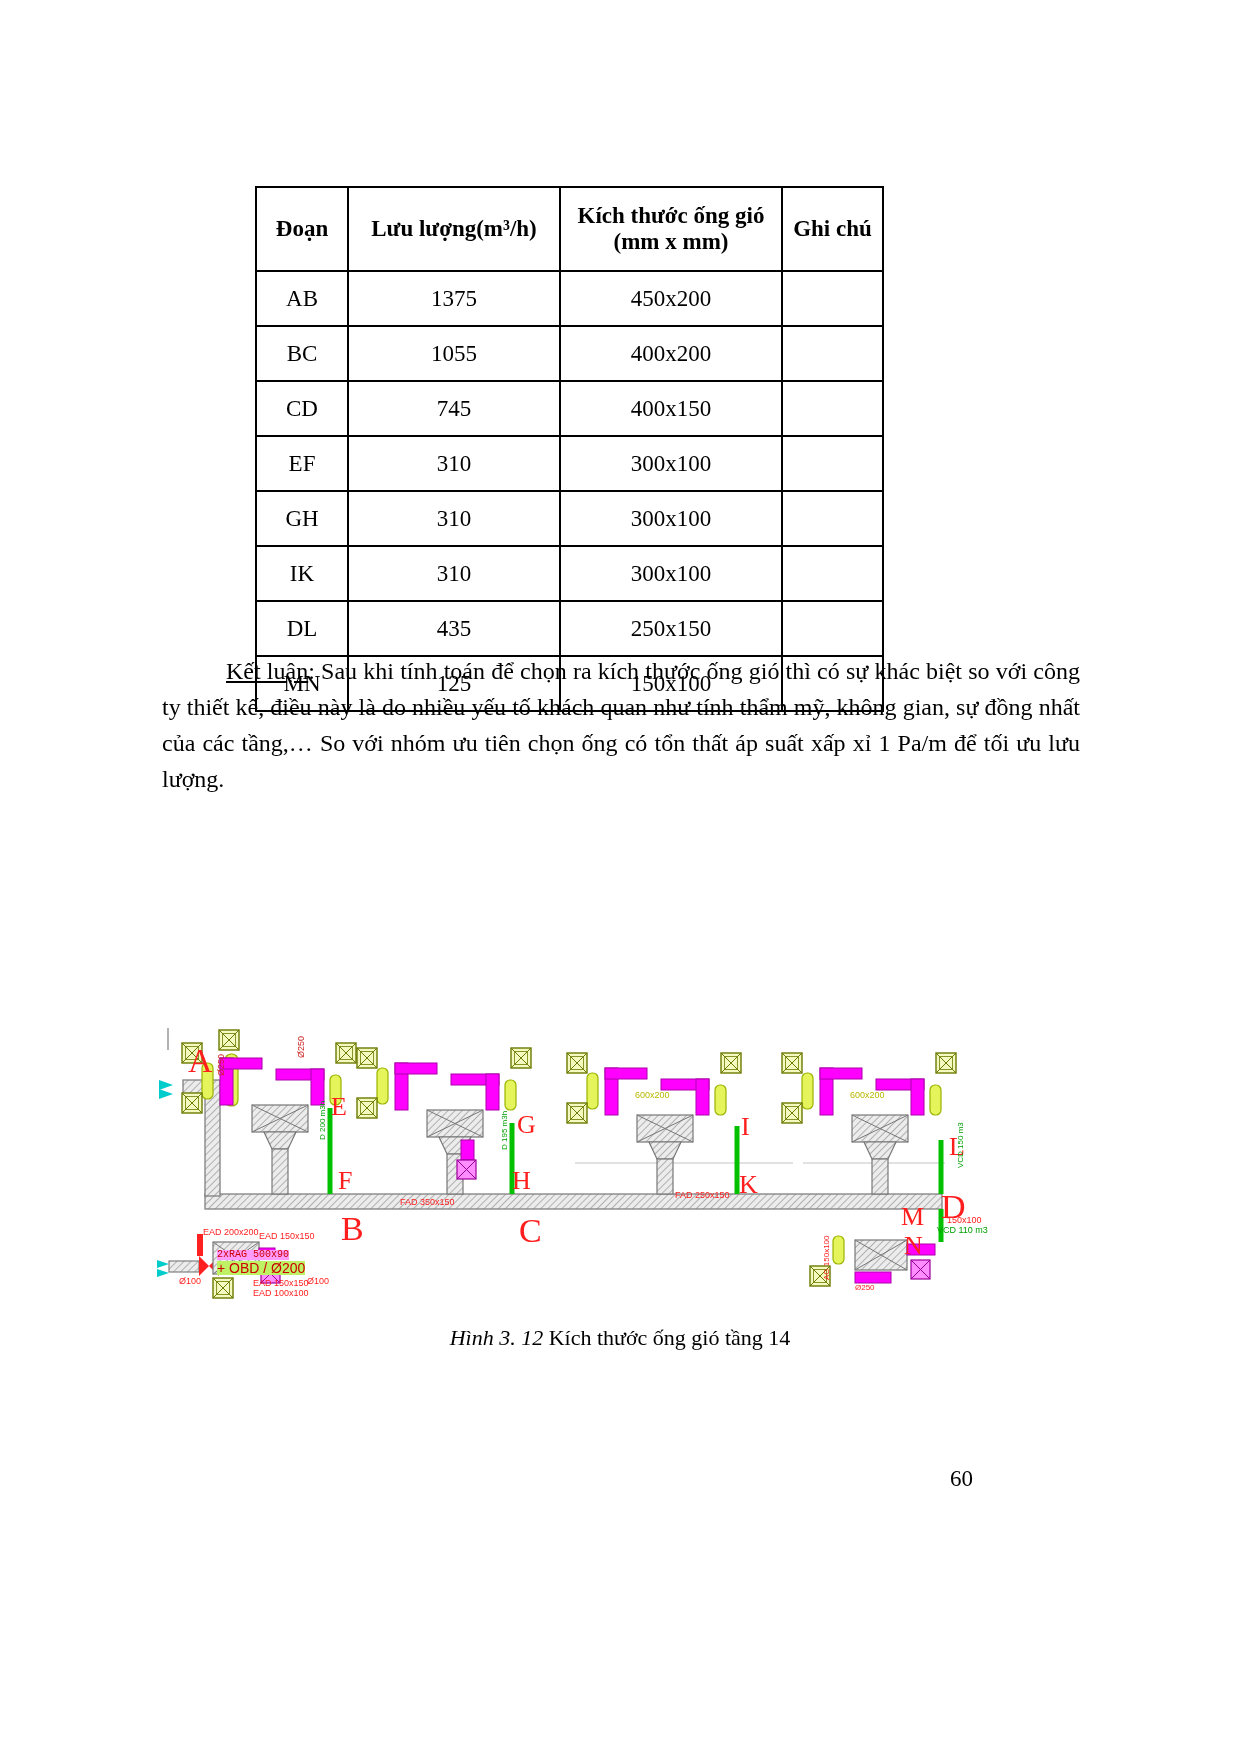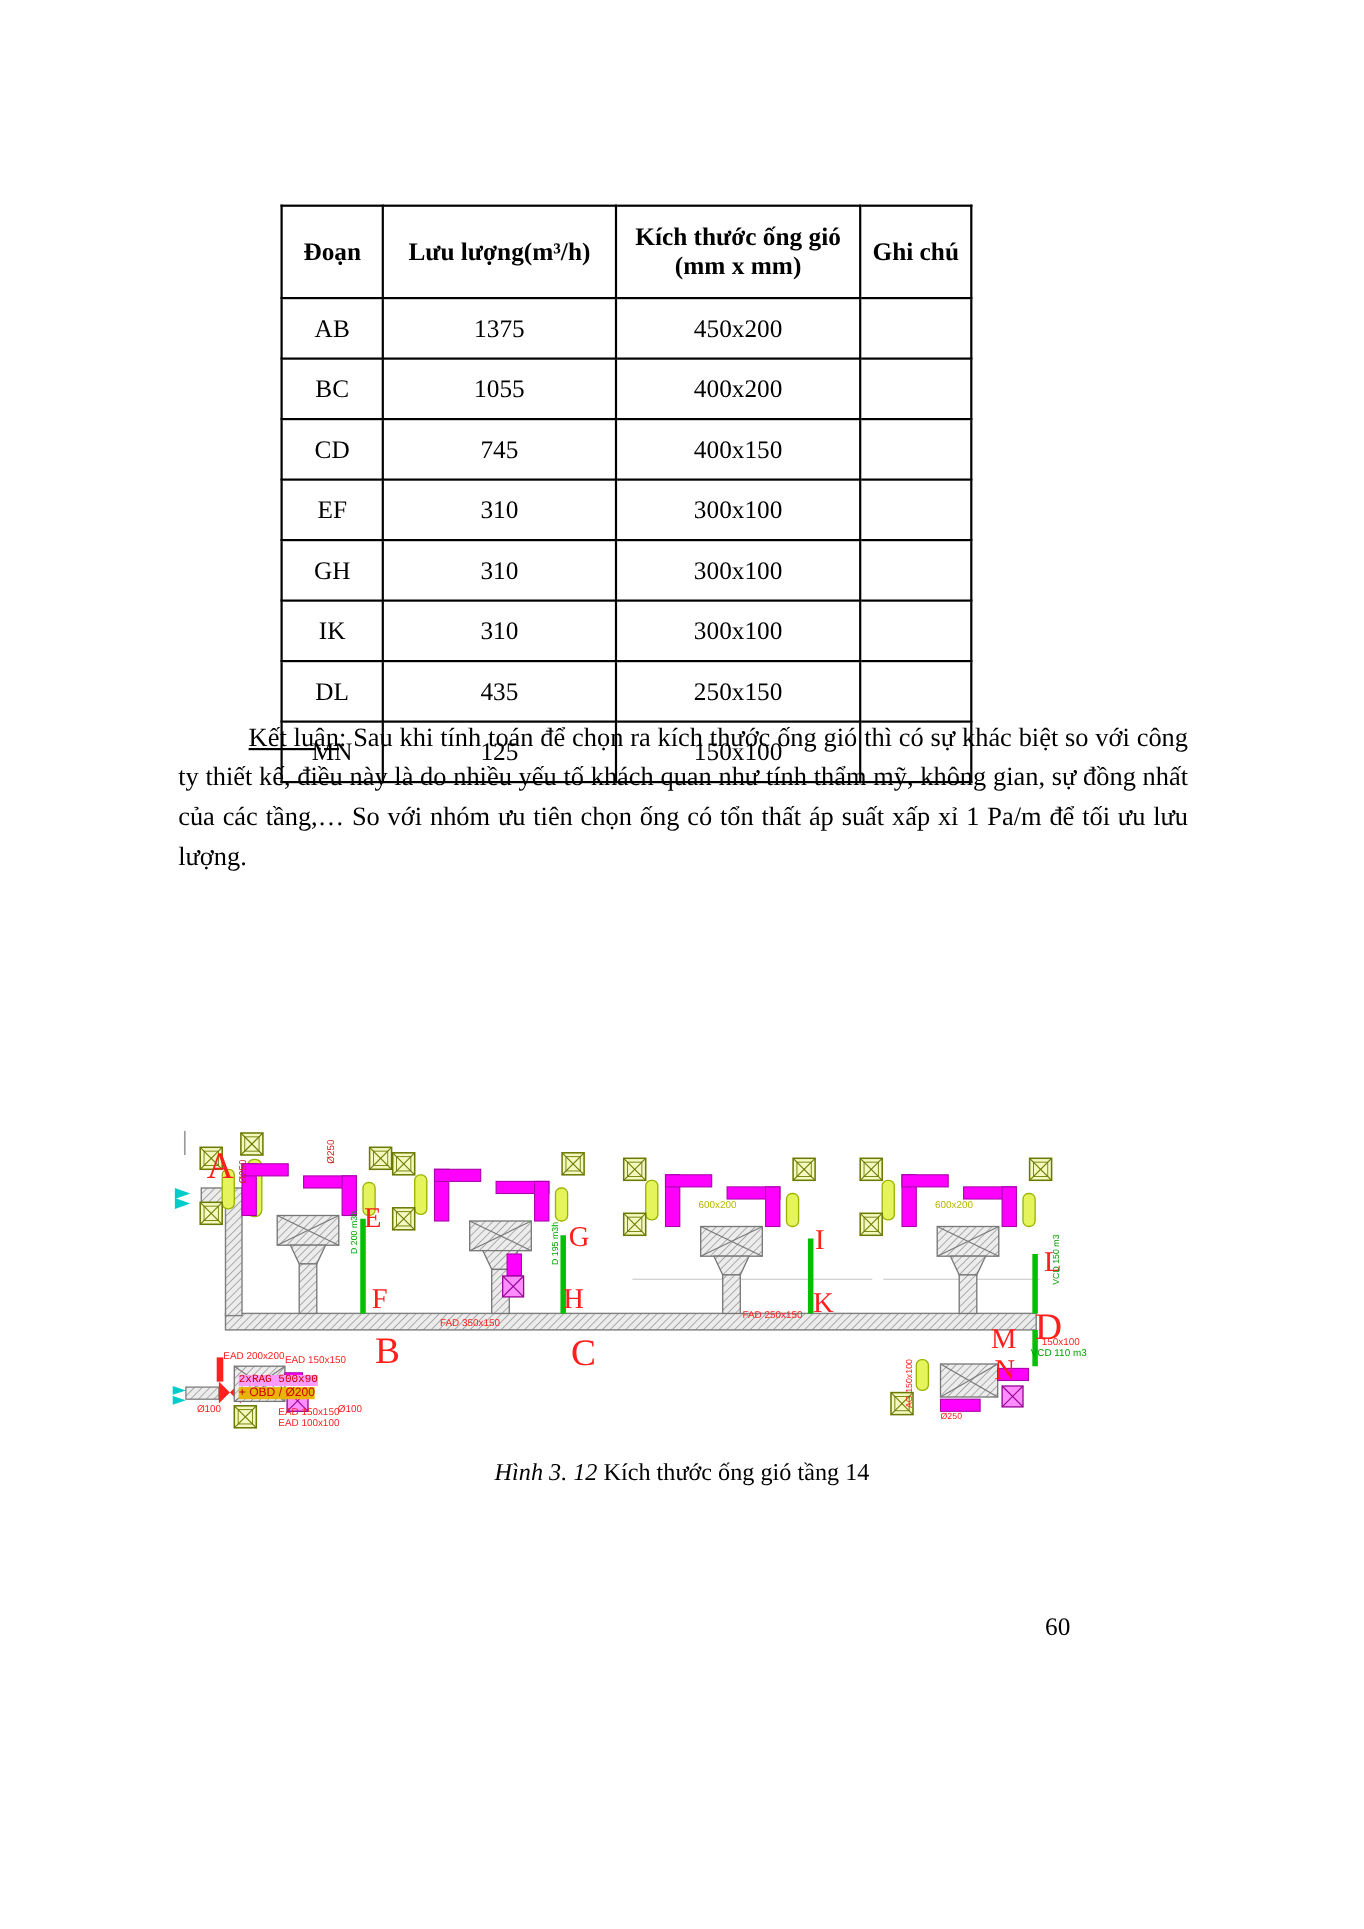--- a/index.html
+++ b/index.html
@@ -242,21 +242,21 @@
         <span class="fig-annot" style="left: 164px; top: 112px; font-size: 8px; color: rgb(0, 160, 0); transform: rotate(-90deg);">D 200 m3h</span>
         <span class="fig-annot" style="left: 346px; top: 122px; font-size: 8px; color: rgb(0, 160, 0); transform: rotate(-90deg);">D 195 m3h</span>
         <span class="fig-annot" style="left: 480px; top: 63px; font-size: 9px; color: rgb(184, 184, 0);">600x200</span>
         <span class="fig-annot" style="left: 695px; top: 63px; font-size: 9px; color: rgb(184, 184, 0);">600x200</span>
         <span class="fig-annot" style="left: 802px; top: 140px; font-size: 8px; color: rgb(0, 160, 0); transform: rotate(-90deg);">VCD 150 m3</span>
         <span class="fig-annot" style="left: 792px; top: 188px; font-size: 9px; color: rgb(255, 30, 30);">150x100</span>
         <span class="fig-annot" style="left: 782px; top: 198px; font-size: 9px; color: rgb(0, 160, 0);">VCD 110 m3</span>
         <span class="fig-annot" style="left: 48px; top: 200px; font-size: 9px; color: rgb(255, 30, 30);">EAD 200x200</span>
         <span class="fig-annot" style="left: 104px; top: 204px; font-size: 9px; color: rgb(255, 30, 30);">EAD 150x150</span>
         <span class="fig-annot" style="left: 62px; top: 222px; font-size: 10px; color: rgb(204, 0, 0); background: rgb(255, 155, 255); font-family: Liberation Mono, monospace;">2xRAG 500x90</span>
-        <span class="fig-annot" style="left: 62px; top: 233px; font-size: 11px; color: rgb(204, 0, 0); background: #eab308;">+ OBD / Ø200</span>
+        <span class="fig-annot" style="left: 62px; top: 233px; font-size: 14px; color: rgb(204, 0, 0); background: #bef264;">+ OBD / Ø200</span>
         <span class="fig-annot" style="left: 24px; top: 249px; font-size: 9px; color: rgb(255, 30, 30);">Ø100</span>
         <span class="fig-annot" style="left: 152px; top: 249px; font-size: 9px; color: rgb(255, 30, 30);">Ø100</span>
         <span class="fig-annot" style="left: 98px; top: 251px; font-size: 9px; color: rgb(255, 30, 30);">EAD 150x150</span>
         <span class="fig-annot" style="left: 98px; top: 261px; font-size: 9px; color: rgb(255, 30, 30);">EAD 100x100</span>
         <span class="fig-annot" style="left: 668px; top: 252px; font-size: 8px; color: rgb(255, 30, 30); transform: rotate(-90deg);">AG 150x100</span>
         <span class="fig-annot" style="left: 700px; top: 256px; font-size: 8px; color: rgb(255, 30, 30);">Ø250</span>
       </div>
   </div>
 
   <div class="fig-caption">

